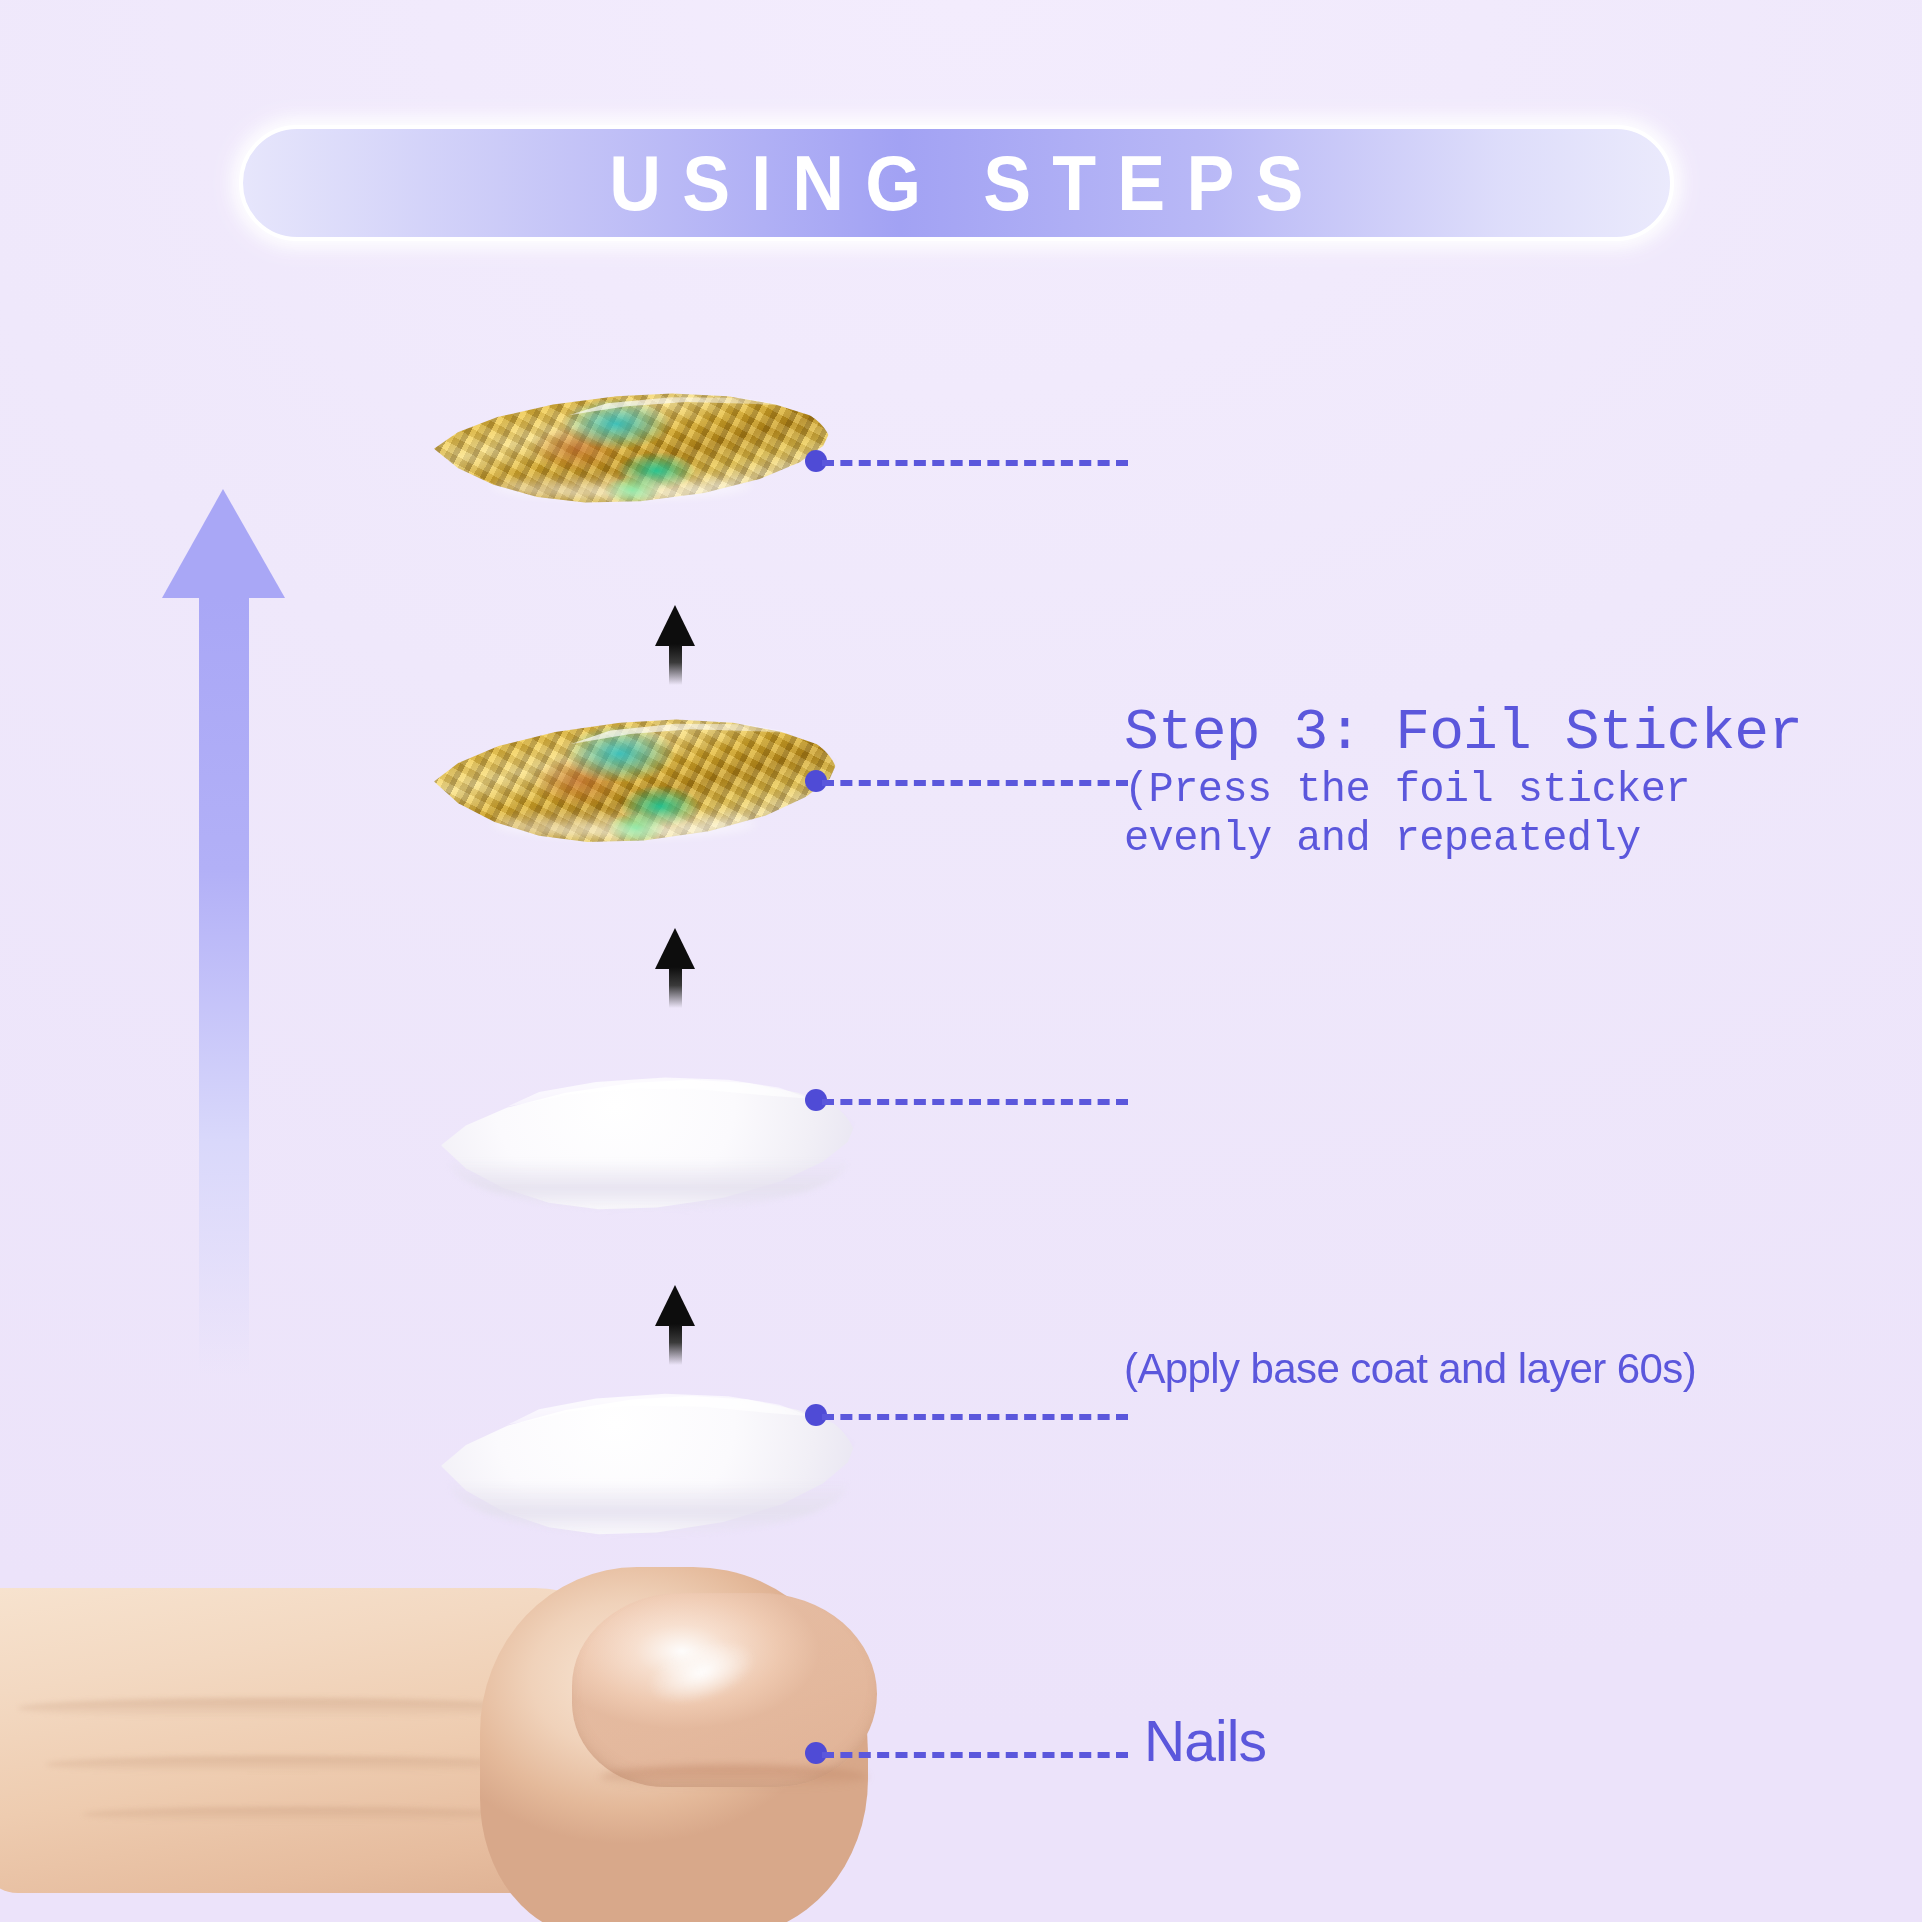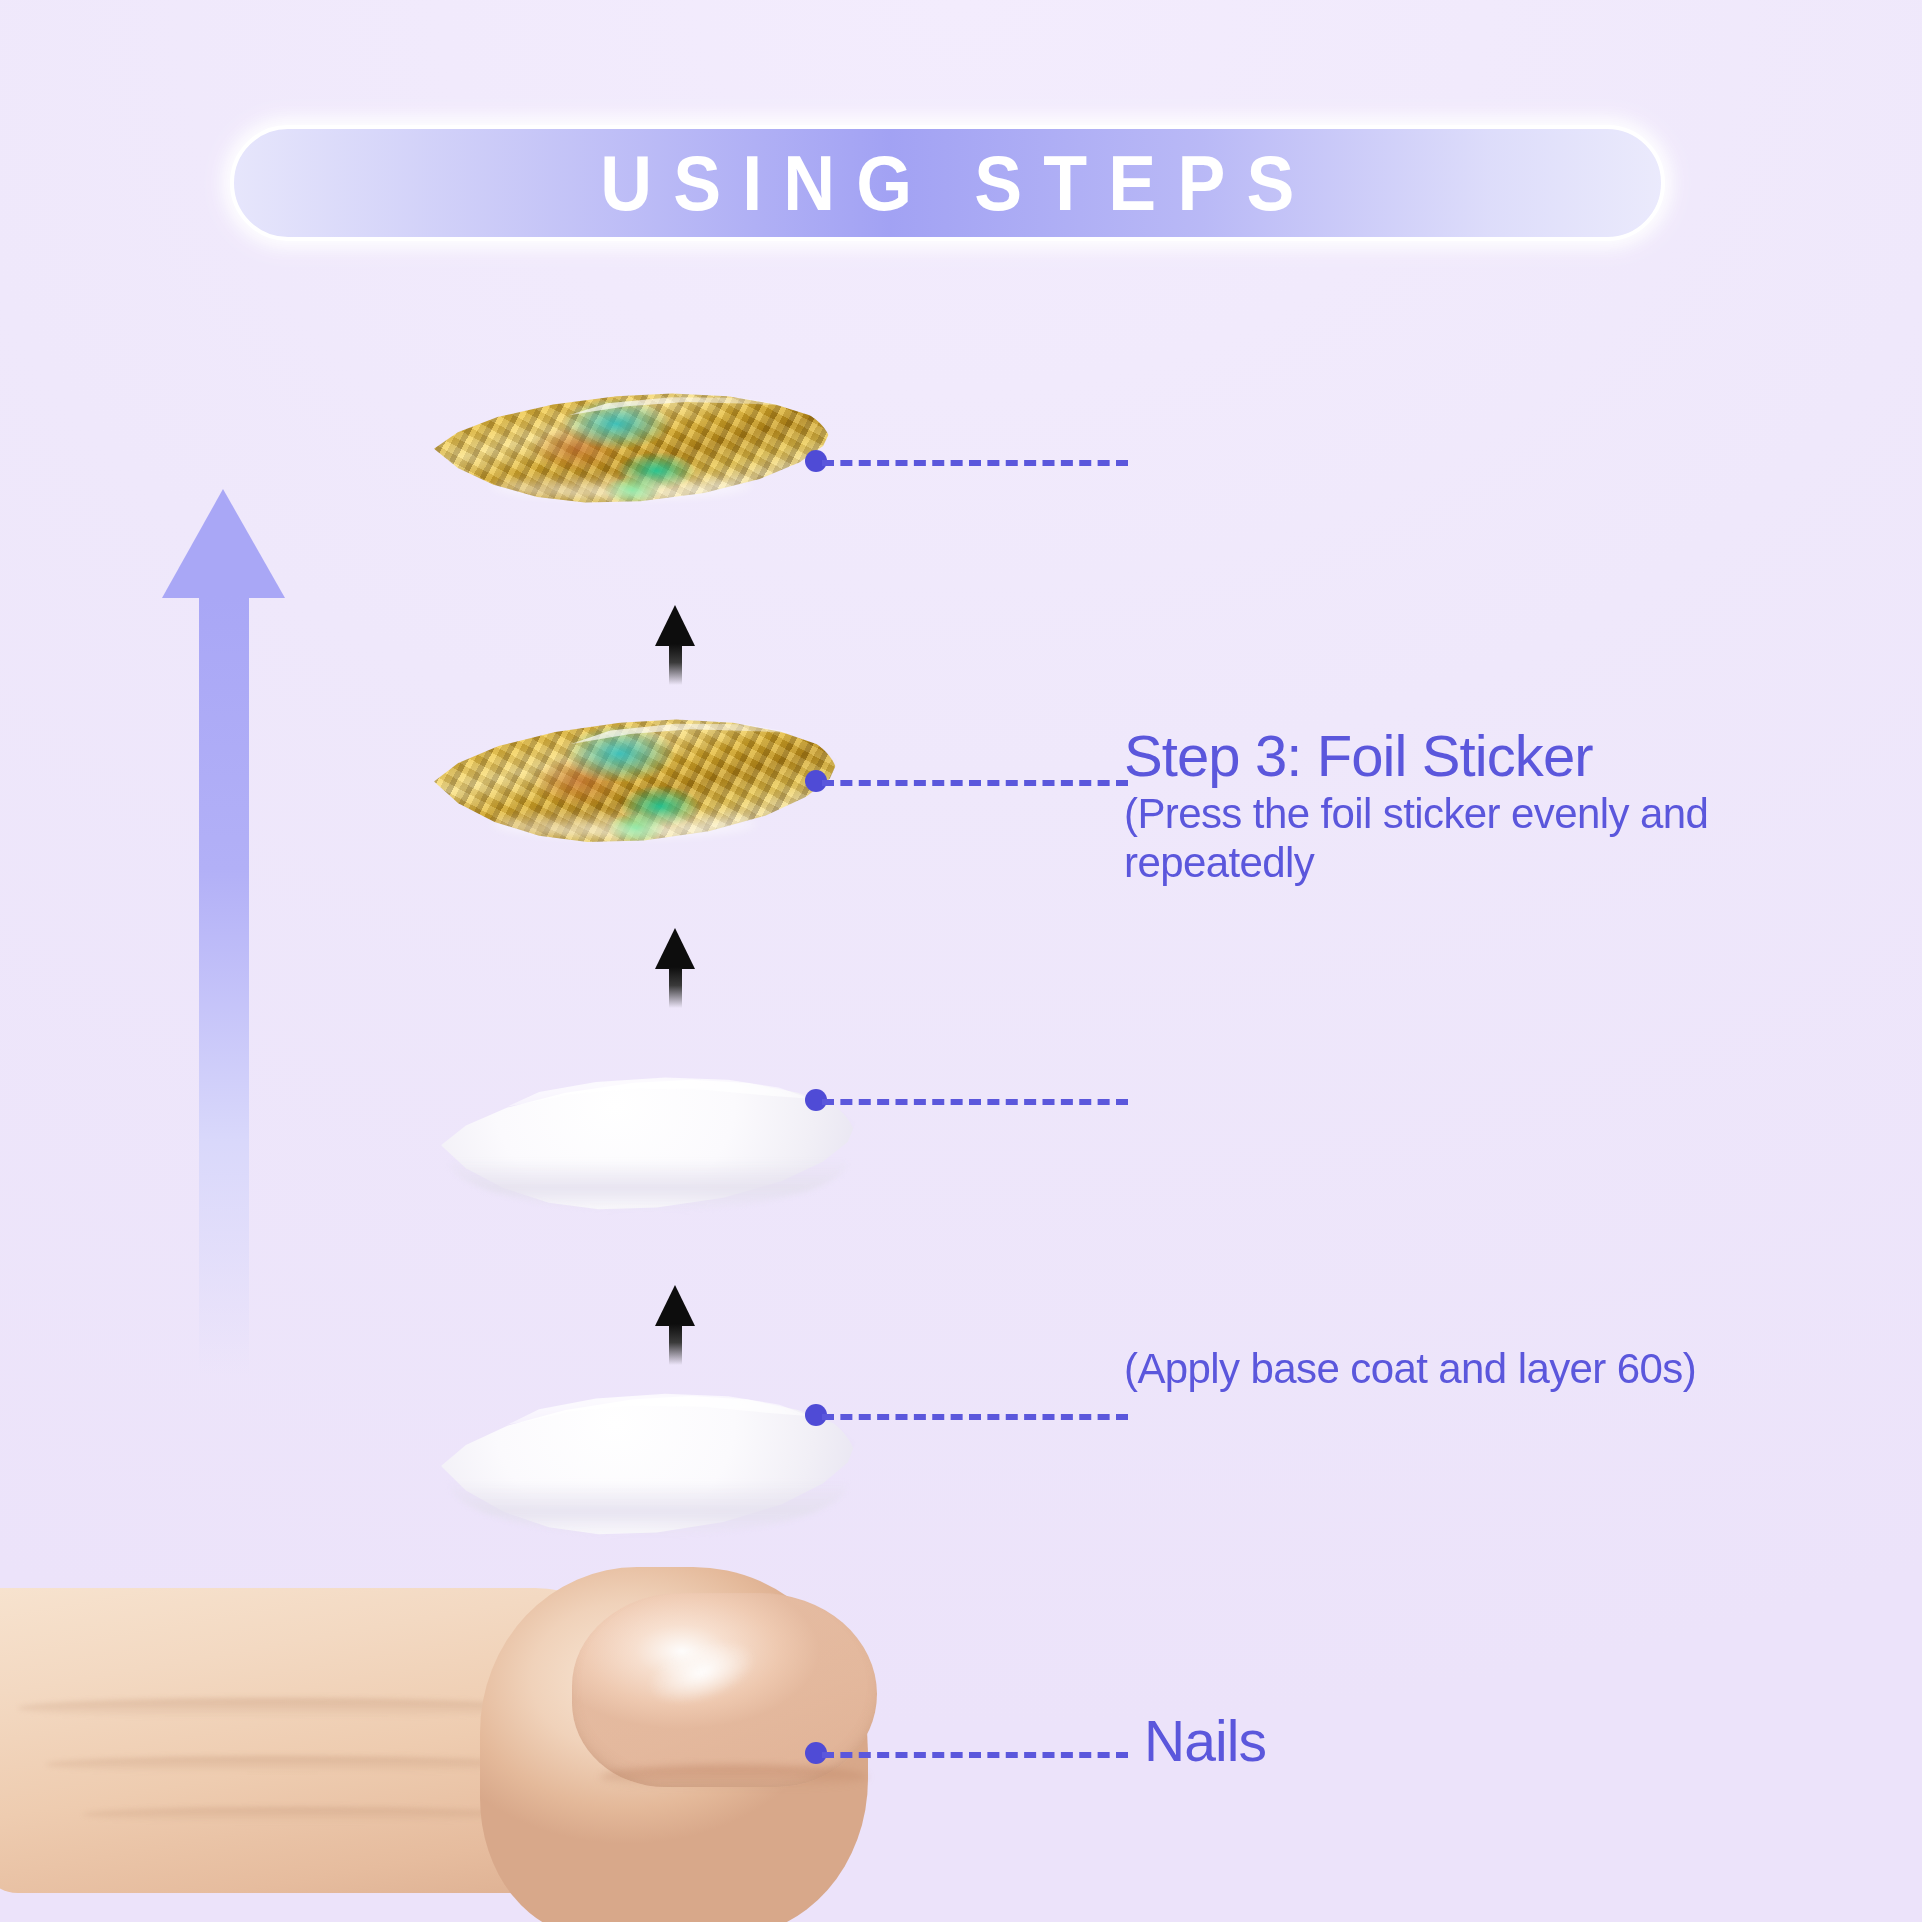--- a/index.html
+++ b/index.html
@@ -14,21 +14,21 @@
     position:relative;
     width:1922px;height:1922px;
     background:
       radial-gradient(120% 90% at 50% 0%, #f3ecfd 0%, #efe8fb 45%, #ece3fa 100%);
     overflow:hidden;
   }
 
   
   .banner-wrap{
     position:absolute;
-    left:230px; top:125px;
+    left:239px; top:125px;
     width:1435px; height:116px;
   }
   .banner-glow{
     position:absolute; inset:-8.3px;
     border-radius:922px;
     background:#ffffff;
     filter:blur(8.3px);
     opacity:.95;
   }
   .banner{
@@ -302,21 +302,21 @@
     <div class="body"></div>
     <div class="sheen"></div>
     <div class="sheen2"></div>
   </div>
 
   <div class="leader" style="left:805px; top:775px; width:323px;">
     <div class="dot"></div>
     <div class="dash" style="width:306px;"></div>
   </div>
 
-  <div class="label" style="left:1124px; top:726px; width:729px;">
+  <div class="label" style="left:1124px; top:703px; width:729px;font-family:Liberation Mono, monospace;">
     <div class="head">Step 3: Foil Sticker</div>
     <div class="sub">(Press the foil sticker evenly and repeatedly</div>
   </div>
 
   <div class="mini-arrow" style="left:655px; top:928px;">
     <div class="mhead"></div>
     <div class="mshaft"></div>
   </div>
 
   <div class="nail nail-white" style="left:441px; top:1060px; width:415px; height:164px;">

